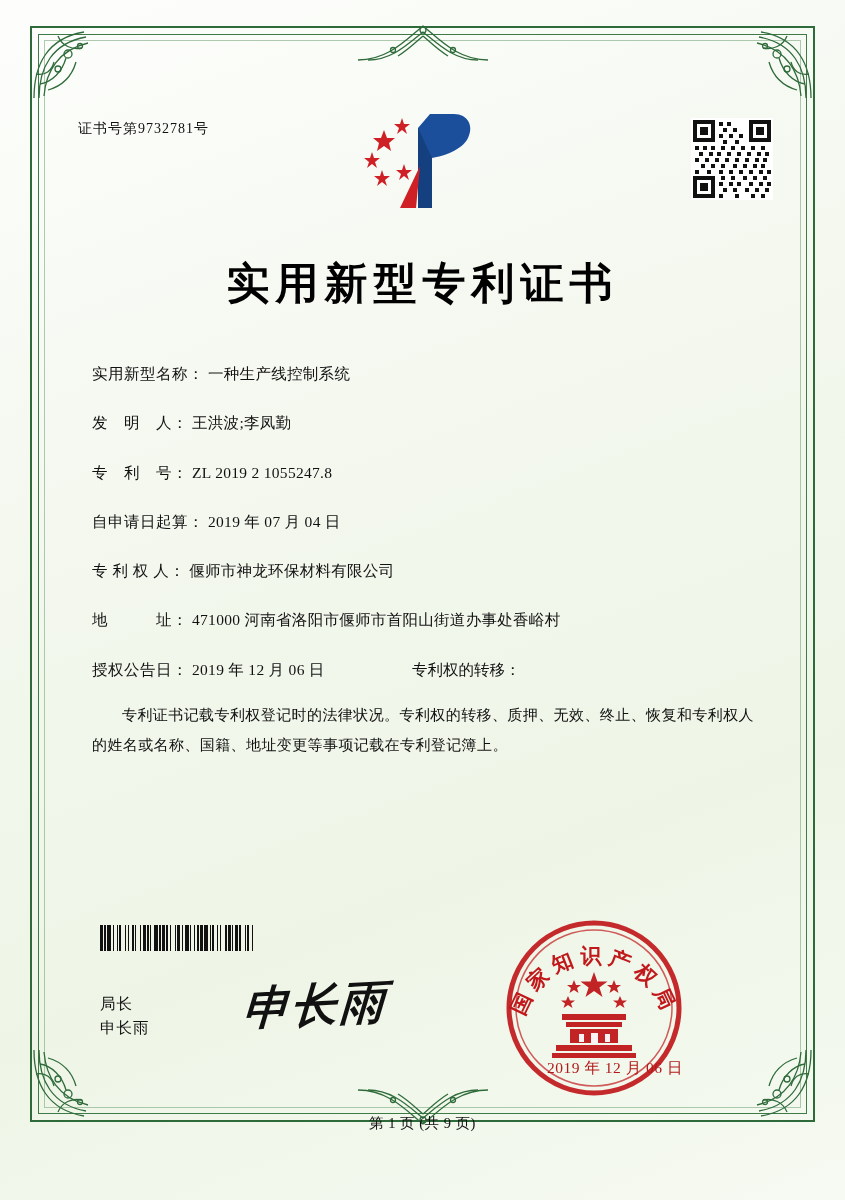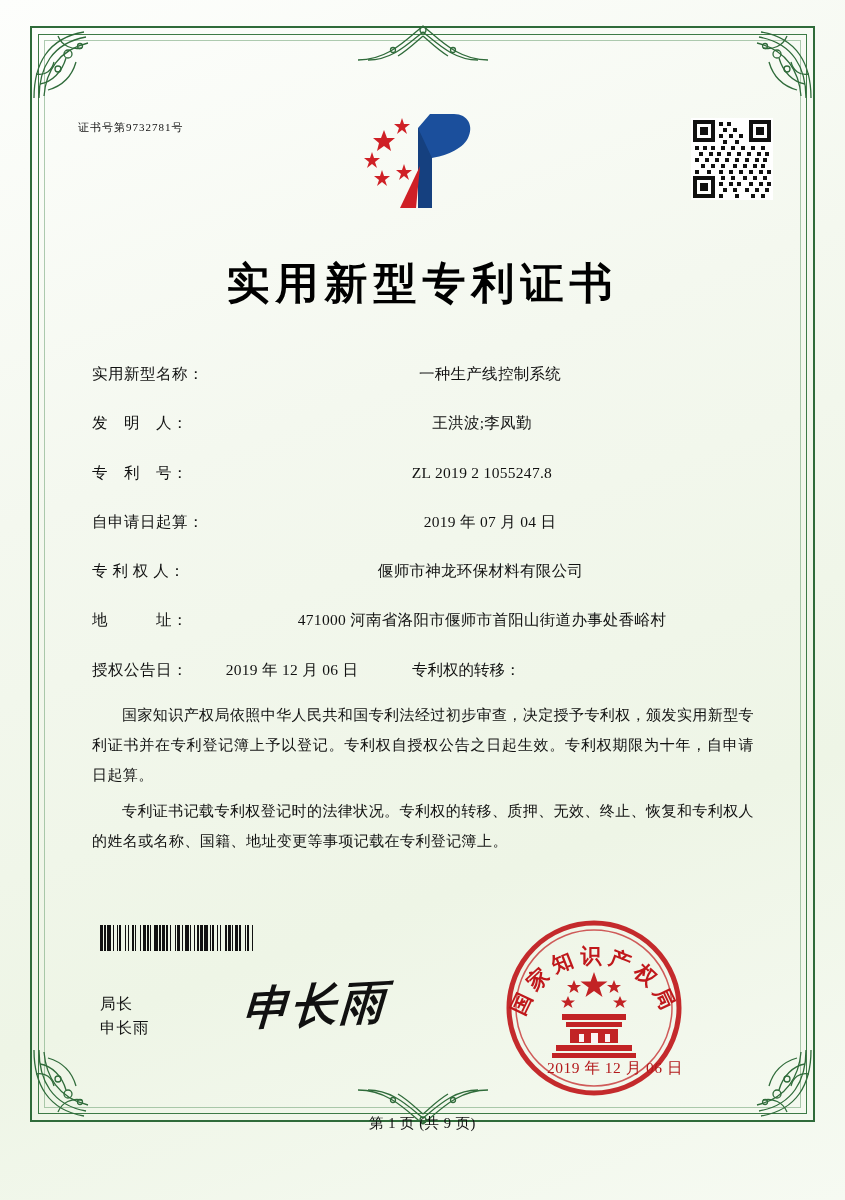--- a/index.html
+++ b/index.html
@@ -81,21 +81,21 @@
     transform: translateX(-50%) scaleY(-1);
     width: 150px;
     height: 44px;
   }
 
   
   .cert-no {
     position: absolute;
     left: 78px;
     top: 120px;
-    font-size: 11px;
+    font-size: 14px;
     letter-spacing: 1px;
     color: #111;
     font-family: "Liberation Serif", "DejaVu Serif", serif;
   }
 
   .logo {
     position: absolute;
     left: 50%;
     top: 108px;
     transform: translateX(-50%);
@@ -124,21 +124,20 @@
     color: #000;
     font-family: "DejaVu Serif", "Liberation Serif", serif;
   }
 
   
   .fields {
     position: absolute;
     left: 92px;
     top: 362px;
     width: 680px;
-    text-align: center;
   }
   .row {
     display: flex;
     align-items: baseline;
     margin-bottom: 26px;
     font-size: 15.5px;
     line-height: 1.5;
     color: #111;
   }
   .row .lbl {
@@ -499,21 +498,20 @@
       <span class="val">471000 河南省洛阳市偃师市首阳山街道办事处香峪村</span>
     </div>
     <div class="row dual">
       <span class="lbl">授权公告日：</span>
       <span class="val">2019 年 12 月 06 日</span>
       <span class="lbl2">专利权的转移：</span>
     </div>
   </div>
 
   <div class="paras">
-    <p>国家知识产权局依照中华人民共和国专利法经过初步审查，决定授予专利权，颁发实用新型专利证书并在专利登记簿上予以登记。专利权自授权公告之日起生效。专利权期限为十年，自申请日起算。</p>
     <p>专利证书记载专利权登记时的法律状况。专利权的转移、质押、无效、终止、恢复和专利权人的姓名或名称、国籍、地址变更等事项记载在专利登记簿上。</p>
   </div>
 
   <div class="barcode">
       <i style="width: 3px; background: rgb(17, 17, 17);"></i>
       <i style="width: 1px; background: transparent;"></i>
       <i style="width: 2px; background: rgb(17, 17, 17);"></i>
       <i style="width: 1px; background: transparent;"></i>
       <i style="width: 4px; background: rgb(17, 17, 17);"></i>
       <i style="width: 2px; background: transparent;"></i>

